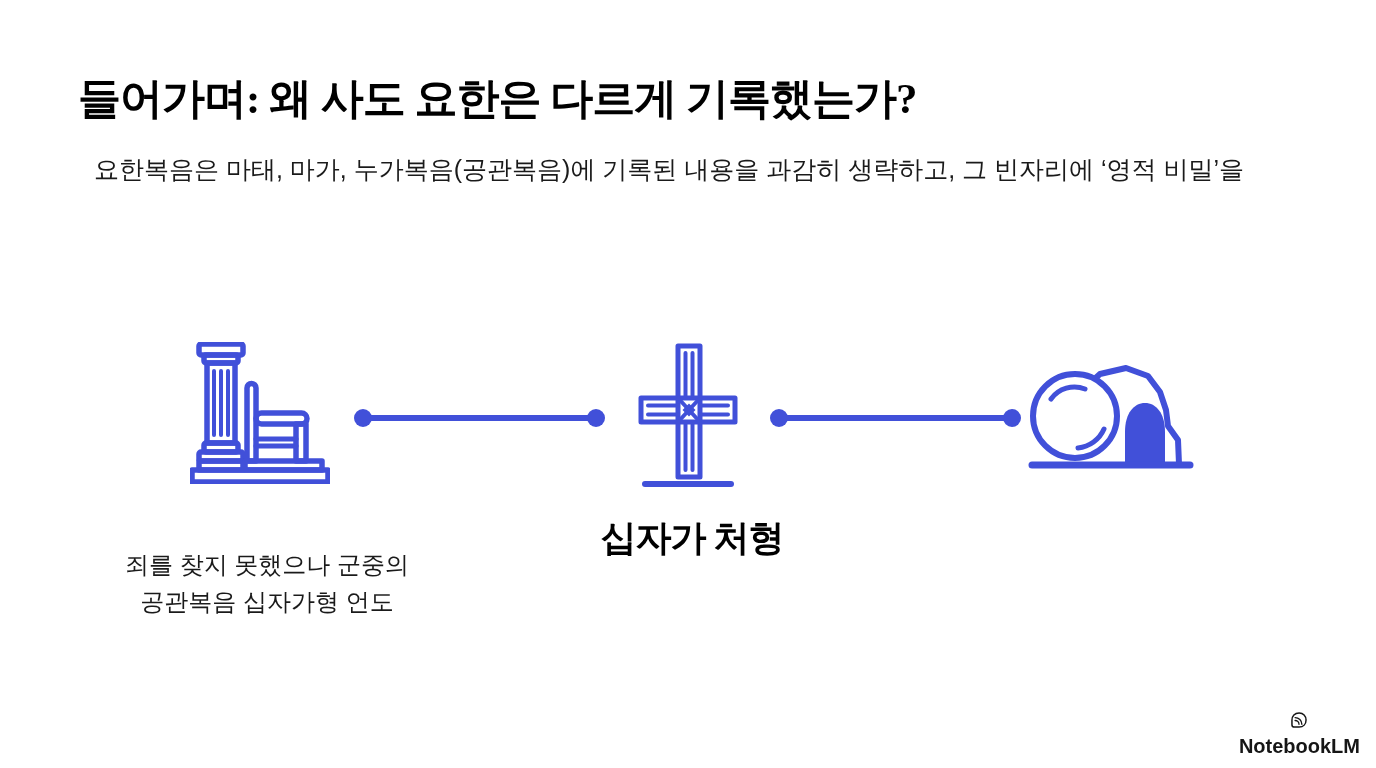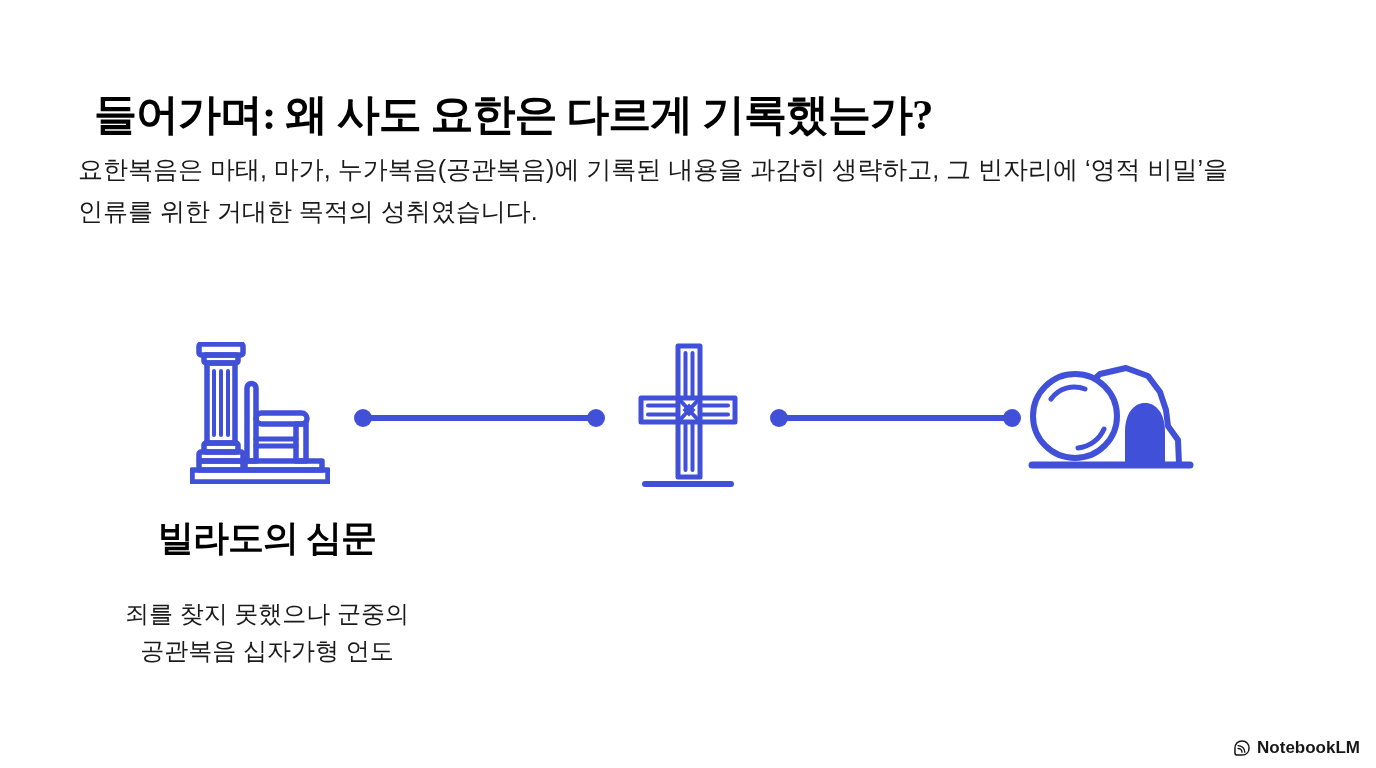--- a/index.html
+++ b/index.html
@@ -12,27 +12,27 @@
   .canvas{
     position:relative;
     width:1376px;height:768px;
     margin:0 auto;
     background:var(--bg);
     overflow:hidden;
     font-family:"Liberation Sans","DejaVu Sans",sans-serif;
     color:var(--text);
   }
   .title{
-    position:absolute;left:78px;top:70px;margin:16px;
+    position:absolute;left:78px;top:70px;margin:0;
     font-family:"Liberation Serif","DejaVu Serif",serif;
     font-size:43px;font-weight:700;letter-spacing:-1px;color:#000;
     white-space:nowrap;
   }
   .intro{
-    position:absolute;left:78px;top:148px;margin:0;
+    position:absolute;left:94px;top:148px;margin:0;
     font-size:25px;line-height:42px;color:#1a1a1a;
   }
   .intro-line{display:block;white-space:nowrap;}
 
   
   .icon-box{position:absolute;color:var(--accent);}
   .icon-pillar{left:190px;top:342px;width:140px;height:142px;}
   .icon-cross{left:638px;top:343px;width:100px;height:146px;}
   .icon-tomb{left:1028px;top:360px;width:170px;height:110px;}
 
@@ -55,34 +55,33 @@
     font-family:"Liberation Serif","DejaVu Serif",serif;
     font-size:36px;font-weight:700;color:#000;letter-spacing:-1px;
   }
   .step-desc{margin-top:32px;font-size:24px;line-height:37px;color:#1a1a1a;}
   .desc-line{display:block;}
 
   
   .footer{
     position:absolute;right:16px;bottom:10px;
     display:flex;align-items:center;gap:6px;
-    font-size:17px;font-weight:600;color:#161616;
+    font-size:20px;font-weight:600;color:#161616;flex-direction:column;
   }
   .logo-icon{display:inline-flex;}
 </style>
 </head>
 <body>
 
 <div class="canvas">
 
   <h1 class="title">들어가며: 왜 사도 요한은 다르게 기록했는가?</h1>
 
   <div class="intro">
     <span class="intro-line">요한복음은 마태, 마가, 누가복음(공관복음)에 기록된 내용을 과감히 생략하고, 그 빈자리에 ‘영적 비밀’을</span>
-    <span class="intro-line">인류를 위한 거대한 목적의 성취였습니다.</span>
   </div>
 
   <div>
 
     <div class="icon-box icon-pillar">
       <svg width="140" height="142" viewBox="0 0 140 142" fill="none" stroke="currentColor" stroke-width="5.5" stroke-linecap="round" stroke-linejoin="round">
         <rect x="9" y="2" width="44" height="11" rx="2"></rect>
         <rect x="14" y="13" width="34" height="8" rx="2"></rect>
         <rect x="17" y="21" width="28" height="80"></rect>
         <path d="M24,29 V93 M31,29 V93 M38,29 V93" stroke-width="4"></path>
@@ -127,28 +126,28 @@
         <path d="M40,62 L50,34 L72,14 L98,8 L120,16 L132,32 L138,50 L140,66 L150,80 L151,104"></path>
         <circle cx="47" cy="56" r="42" fill="#ffffff"></circle>
         <path d="M23,39 A29,29 0 0 1 57,29" stroke-width="5"></path>
         <path d="M76,69 A32,32 0 0 1 50,88" stroke-width="5"></path>
         <path d="M97,106 V72 C97,53 106,43 117,43 C128,43 137,53 137,72 V106 Z" fill="currentColor" stroke="none"></path>
         <path d="M4,105 H162" stroke-width="7"></path>
       </svg>
     </div>
 
     <div class="step s1">
-      <div class="step-title">빌라도의 심문</div>
       <div class="step-desc">
         <span class="desc-line">죄를 찾지 못했으나 군중의</span>
         <span class="desc-line">공관복음 십자가형 언도</span>
       </div>
     </div>
 
     <div class="step s2">
+      <div class="step-title">십자가 처형</div>
       <div class="step-desc">
       </div>
     </div>
 
     <div class="step s3">
       <div class="step-desc">
       </div>
     </div>
 
   </div>

